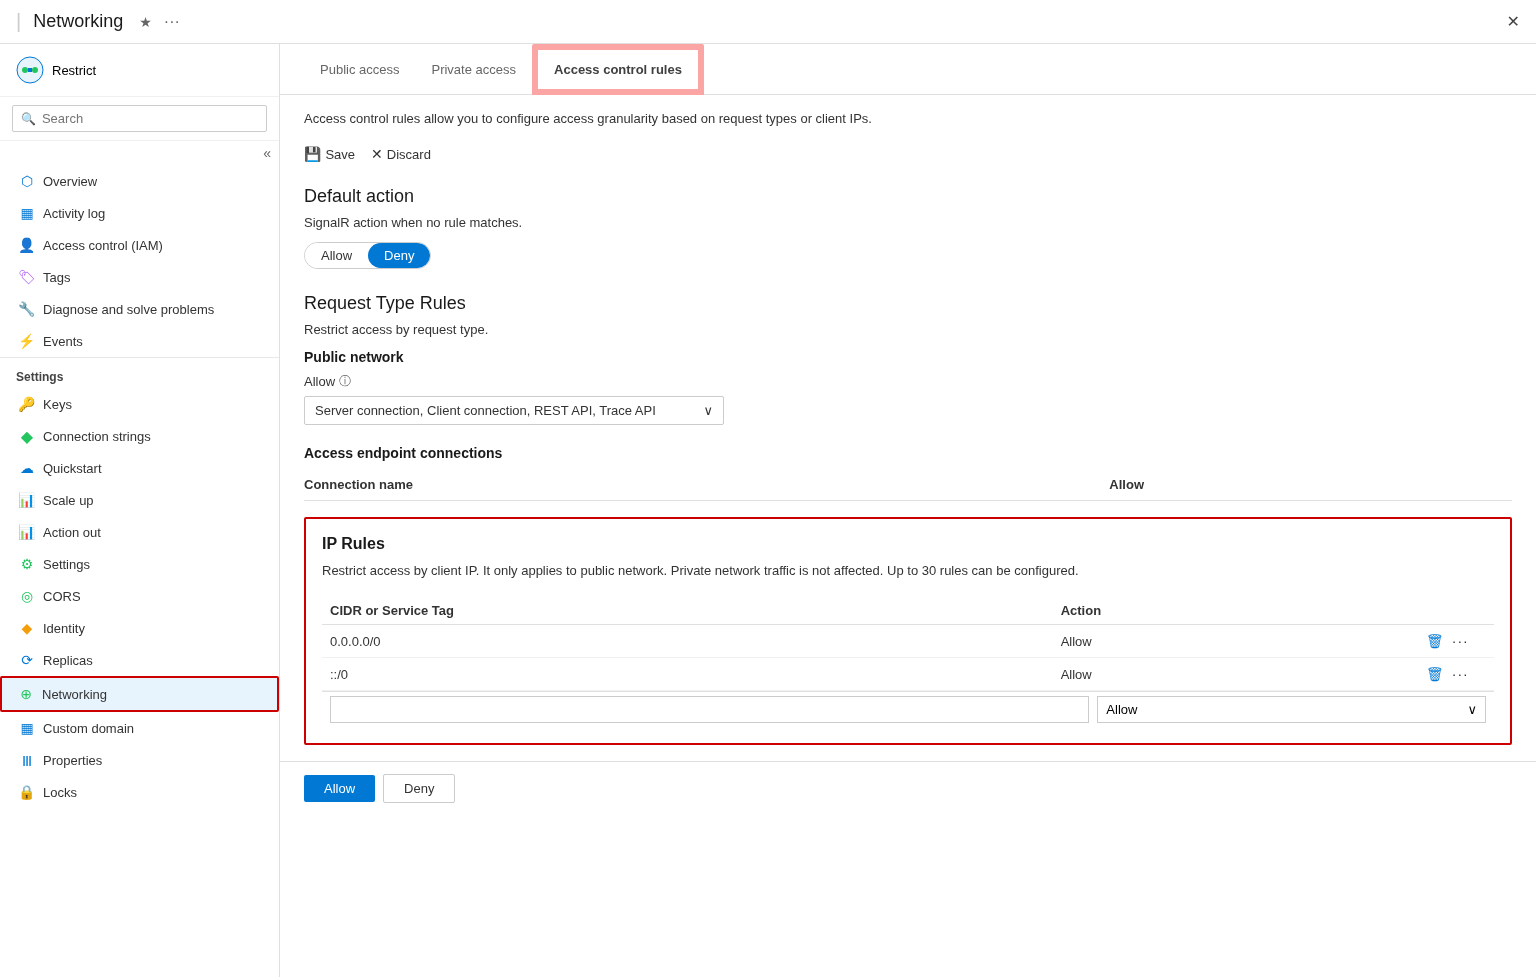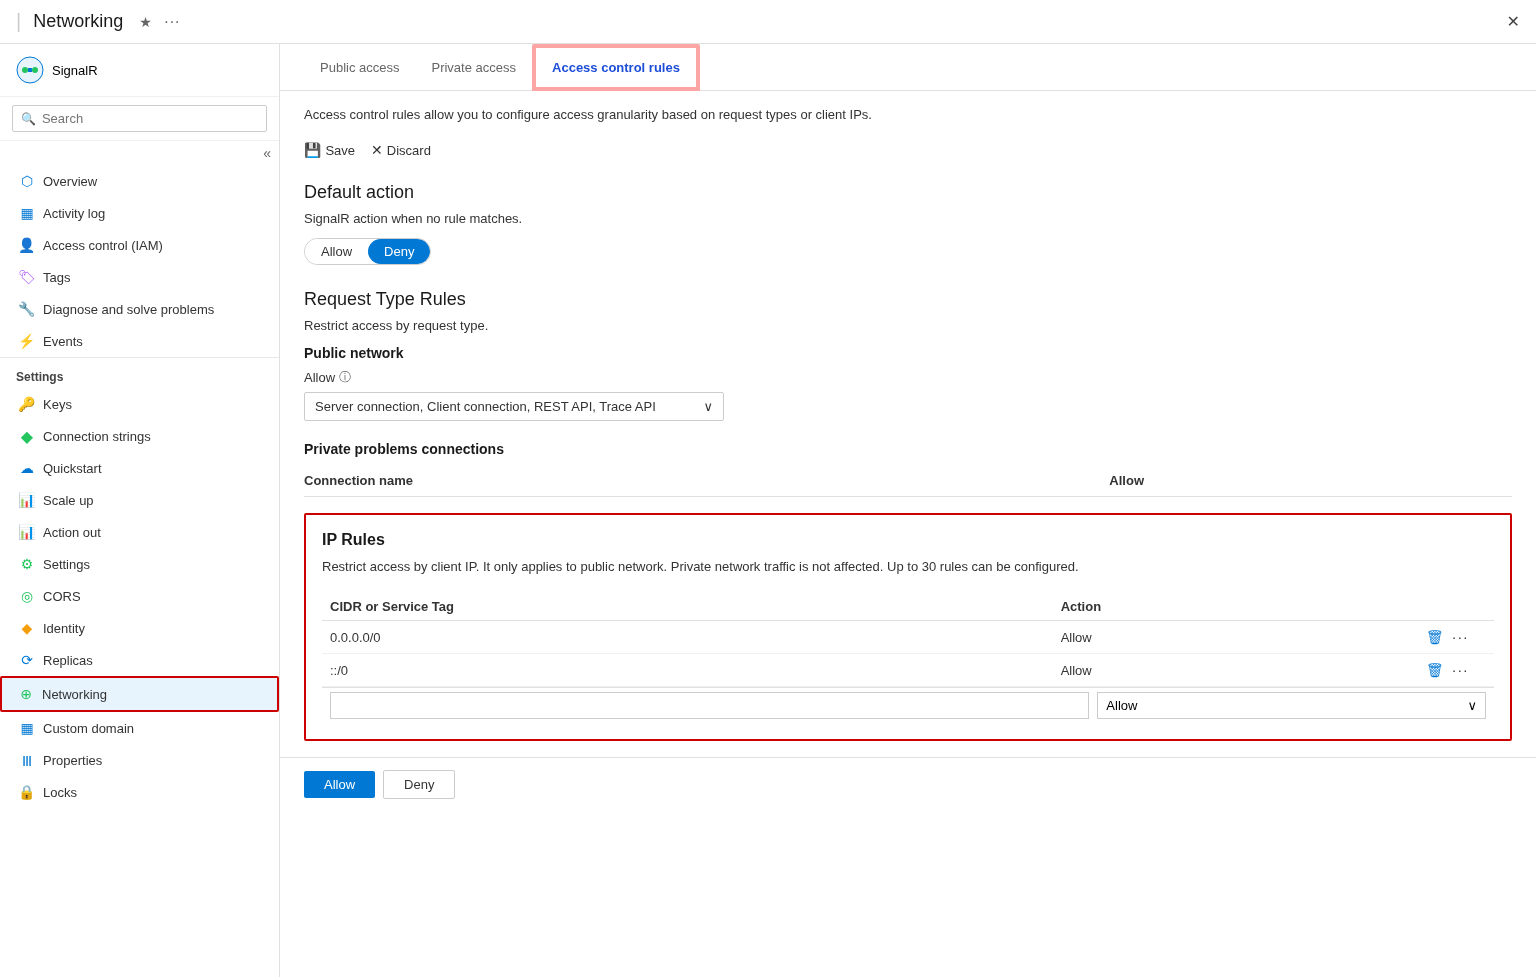--- a/index.html
+++ b/index.html
@@ -189,21 +189,21 @@
   <div class="sidebar">
 
     <div class="sidebar-logo">
 
       <svg width="28" height="28" viewBox="0 0 28 28">
         <circle cx="14" cy="14" r="13" fill="#e8f4fd" stroke="#0078d4" stroke-width="1"></circle>
         <circle cx="9" cy="14" r="3" fill="#22c55e"></circle>
         <circle cx="19" cy="14" r="3" fill="#22c55e"></circle>
         <rect x="12" y="12" width="4" height="4" fill="#0078d4"></rect>
       </svg>
-      <span>SignalR</span>
+      <span>Restrict</span>
     </div>
 
     <div class="sidebar-search">
       <div class="search-box">
         <span class="search-icon">🔍</span>
         <input type="text" placeholder="Search" style="">
       </div>
     </div>
 
     <div style="display:flex;justify-content:flex-end;padding:4px 8px;">
@@ -293,21 +293,21 @@
       </div>
 
     </div>
   </div>
 
   <div class="content-area">
 
     <div class="tabs-bar">
       <div class="tab">Public access</div>
       <div class="tab">Private access</div>
-      <div class="tab active" style="border:4px solid #fca5a5; border-radius:2px 2px 0 0; color:#1d4ed8; font-weight:600; margin-bottom:-1px; background:#fff;">Access control rules</div>
+      <div class="tab active" style="border:6px solid #fca5a5; border-radius:2px 2px 0 0; color:#404040; font-weight:600; margin-bottom:-1px; background:#fff;">Access control rules</div>
     </div>
 
     <div class="content-body">
 
       <p class="description-text">Access control rules allow you to configure access granularity based on request types or client IPs.</p>
 
       <div class="toolbar">
         <div class="toolbar-btn">
           <span style="font-size:14px;">💾</span>
           <span>Save</span>
@@ -334,21 +334,21 @@
       <div class="allow-label">
         <span>Allow</span>
         <span class="info-icon">ⓘ</span>
       </div>
 
       <div class="dropdown-select">
         <span>Server connection, Client connection, REST API, Trace API</span>
         <span>∨</span>
       </div>
 
-      <div class="subsection-header">Private problems connections</div>
+      <div class="subsection-header">Access endpoint connections</div>
 
       <div class="table-header">
         <div class="col-connection">Connection name</div>
         <div class="col-allow">Allow</div>
       </div>
 
       <div class="ip-rules-box">
         <div class="ip-rules-title">IP Rules</div>
         <p class="ip-rules-desc">Restrict access by client IP. It only applies to public network. Private network traffic is not affected. Up to 30 rules can be configured.</p>
 

